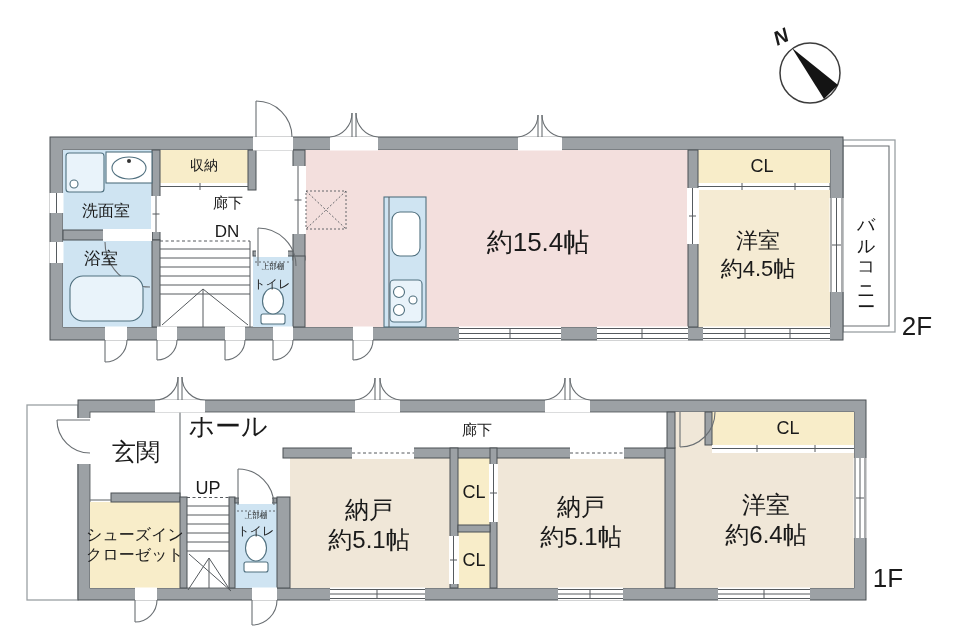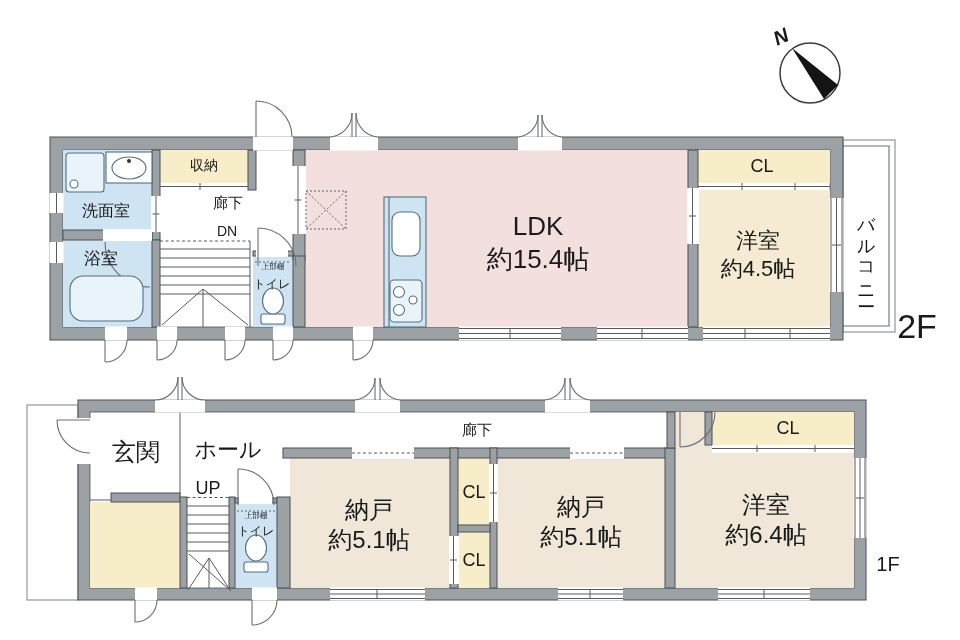--- a/index.html
+++ b/index.html
@@ -337,51 +337,54 @@
       <line class="ln" x1="856" y1="498" x2="864" y2="498"></line>
     </g>
   </g>
 </svg>
 
 <div class="lbl north" style="left:781px; top:37px; font-size:20px">N</div>
 
 <div class="lbl" style="left:106px; top:211px; font-size:16px">洗面室</div>
 <div class="lbl" style="left:204px; top:166px; font-size:14px">収納</div>
 <div class="lbl" style="left:228px; top:203px; font-size:15px">廊下</div>
-<div class="lbl" style="left:227px; top:232px; font-size:14px">DN</div>
+<div class="lbl" style="left:227px; top:232px; font-size:17px">DN</div>
 <div class="lbl" style="left:101px; top:259px; font-size:17px">浴室</div>
 <div class="lbl" style="left:273px; top:267px; font-size:7.5px">上部棚</div>
 <div class="lbl" style="left:272px; top:284px; font-size:12px">トイレ</div>
 <div class="lbl" style="left:538px; top:242px; font-size:26px">
-  <div>LDK</div>
   <div>約15.4帖</div>
 </div>
 <div class="lbl" style="left:762px; top:166px; font-size:18px">CL</div>
 <div class="lbl" style="left:758px; top:254px; font-size:22px">
   <div>洋室</div>
   <div>約4.5帖</div>
 </div>
 <div class="lbl vert" style="left:866px; top:252px; font-size:18px">バルコニー</div>
-<div class="lbl" style="left:917px; top:326px; font-size:34px">2F</div>
+<div class="lbl" style="left:917px; top:326px; font-size:26px">2F</div>
 
 <div class="lbl" style="left:136px; top:452px; font-size:24px">玄関</div>
-<div class="lbl" style="left:228px; top:450px; font-size:22px">ホール</div>
+<div class="lbl" style="left:228px; top:426px; font-size:26px">ホール</div>
 <div class="lbl" style="left:208px; top:488px; font-size:18px">UP</div>
+<div class="lbl" style="left:135px; top:545px; font-size:16px">
+  <div>シューズイン</div>
+  <div>クローゼット</div>
+</div>
 <div class="lbl" style="left:256px; top:516px; font-size:7.5px">上部棚</div>
 <div class="lbl" style="left:256px; top:531px; font-size:12px">トイレ</div>
 <div class="lbl" style="left:477px; top:430px; font-size:15px">廊下</div>
 <div class="lbl" style="left:369px; top:525px; font-size:24px">
   <div>納戸</div>
   <div>約5.1帖</div>
 </div>
 <div class="lbl" style="left:474px; top:492px; font-size:18px">CL</div>
 <div class="lbl" style="left:474px; top:560px; font-size:18px">CL</div>
 <div class="lbl" style="left:581px; top:522px; font-size:24px">
   <div>納戸</div>
   <div>約5.1帖</div>
 </div>
 <div class="lbl" style="left:788px; top:428px; font-size:18px">CL</div>
 <div class="lbl" style="left:766px; top:520px; font-size:24px">
   <div>洋室</div>
   <div>約6.4帖</div>
 </div>
-<div class="lbl" style="left:888px; top:564px; font-size:20px">1F</div>
+<div class="lbl" style="left:888px; top:578px; font-size:26px">1F</div>
 </div>
 
 </body></html>

